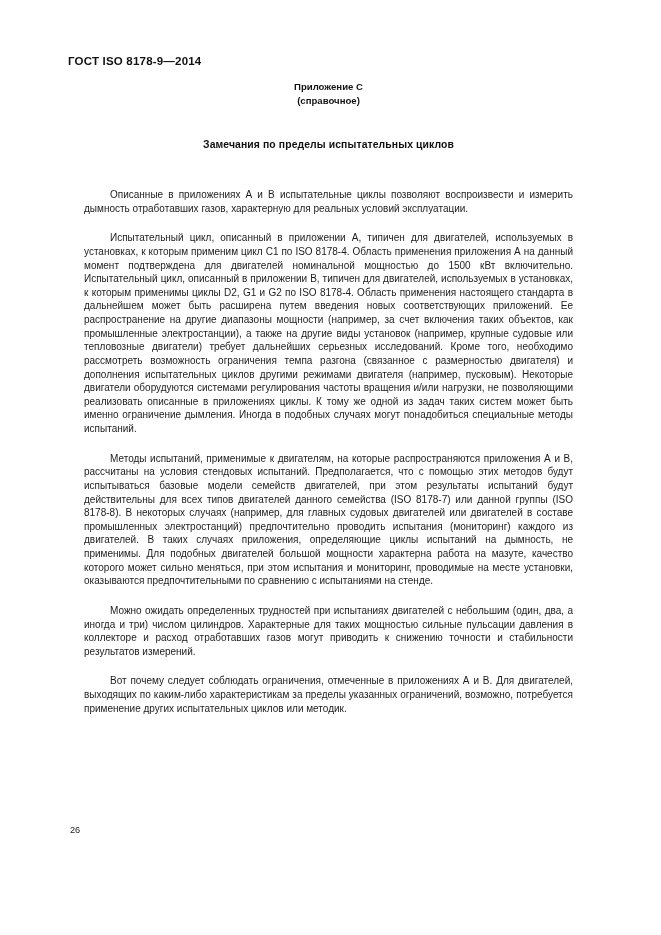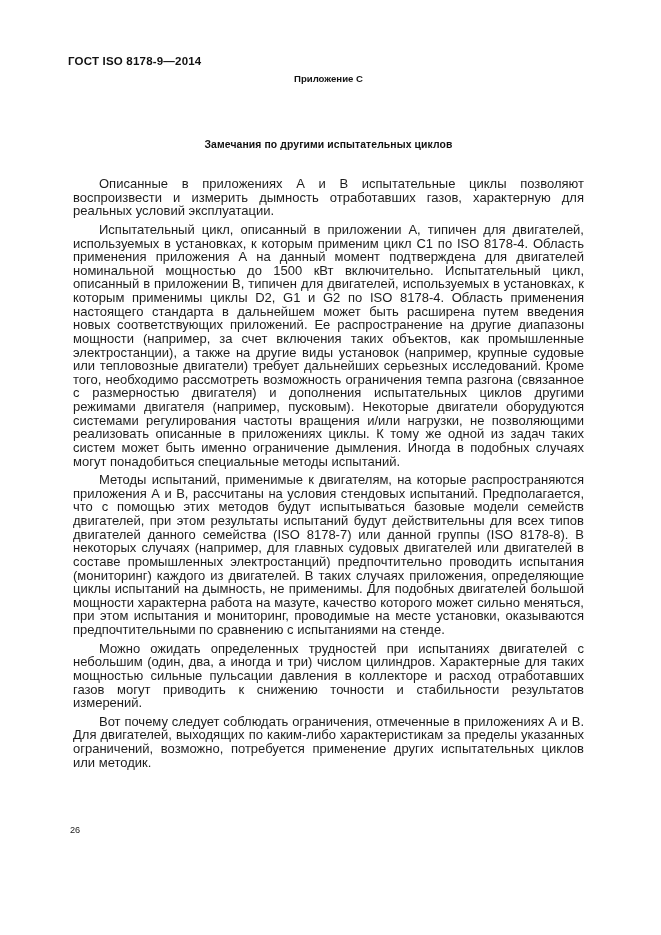--- a/index.html
+++ b/index.html
@@ -28,21 +28,21 @@
     font-size: 11.5px;
     font-weight: bold;
     letter-spacing: 0.2px;
     color: #121212;
     line-height: 14px;
     white-space: nowrap;
   }
   .annex-block {
     position: absolute;
     left: 68px;
-    top: 72px;
+    top: 80px;
     width: 521px;
     text-align: center;
   }
   .annex-title {
     font-size: 9.6px;
     font-weight: bold;
     line-height: 13.5px;
     color: #141414;
   }
   .annex-sub {
@@ -62,22 +62,22 @@
     color: #111111;
     letter-spacing: 0.1px;
   }
   .body-block {
     position: absolute;
     left: 68px;
     top: 172px;
     width: 521px;
   }
   .para {
-    margin: 5px;
-    font-size: 13px;
+    margin: 16px;
+    font-size: 10px;
     line-height: 13.62px;
     text-align: justify;
     text-justify: inter-word;
     color: #1c1c1c;
     hyphens: manual;
   }
   .para.indent {
     text-indent: 26px;
   }
   .page-number {
@@ -92,23 +92,24 @@
 <body>
 
 <div class="page">
 
   <div class="header-rule-area">
     <div class="doc-header">ГОСТ ISO 8178-9—2014</div>
   </div>
 
   <div class="annex-block">
     <div class="annex-title">Приложение С</div>
+    <div class="annex-sub">(справочное)</div>
   </div>
 
-  <div class="section-heading">Замечания по другими испытательных циклов</div>
+  <div class="section-heading">Замечания по пределы испытательных циклов</div>
 
   <div class="body-block">
     <p class="para indent">Описанные в приложениях А и В испытательные циклы позволяют воспроизвести и измерить дымность отработавших газов, характерную для реальных условий эксплуатации.</p>
     <p class="para indent">Испытательный цикл, описанный в приложении А, типичен для двигателей, используемых в установках, к которым применим цикл С1 по ISO 8178-4. Область применения приложения А на данный момент подтверждена для двигателей номинальной мощностью до 1500 кВт включительно. Испытательный цикл, описанный в приложении В, типичен для двигателей, используемых в установках, к которым применимы циклы D2, G1 и G2 по ISO 8178-4. Область применения настоящего стандарта в дальнейшем может быть расширена путем введения новых соответствующих приложений. Ее распространение на другие диапазоны мощности (например, за счет включения таких объектов, как промышленные электростанции), а также на другие виды установок (например, крупные судовые или тепловозные двигатели) требует дальнейших серьезных исследований. Кроме того, необходимо рассмотреть возможность ограничения темпа разгона (связанное с размерностью двигателя) и дополнения испытательных циклов другими режимами двигателя (например, пусковым). Некоторые двигатели оборудуются системами регулирования частоты вращения и/или нагрузки, не позволяющими реализовать описанные в приложениях циклы. К тому же одной из задач таких систем может быть именно ограничение дымления. Иногда в подобных случаях могут понадобиться специальные методы испытаний.</p>
     <p class="para indent">Методы испытаний, применимые к двигателям, на которые распространяются приложения А и В, рассчитаны на условия стендовых испытаний. Предполагается, что с помощью этих методов будут испытываться базовые модели семейств двигателей, при этом результаты испытаний будут действительны для всех типов двигателей данного семейства (ISO 8178-7) или данной группы (ISO 8178-8). В некоторых случаях (например, для главных судовых двигателей или двигателей в составе промышленных электростанций) предпочтительно проводить испытания (мониторинг) каждого из двигателей. В таких случаях приложения, определяющие циклы испытаний на дымность, не применимы. Для подобных двигателей большой мощности характерна работа на мазуте, качество которого может сильно меняться, при этом испытания и мониторинг, проводимые на месте установки, оказываются предпочтительными по сравнению с испытаниями на стенде.</p>
     <p class="para indent">Можно ожидать определенных трудностей при испытаниях двигателей с небольшим (один, два, а иногда и три) числом цилиндров. Характерные для таких мощностью сильные пульсации давления в коллекторе и расход отработавших газов могут приводить к снижению точности и стабильности результатов измерений.</p>
     <p class="para indent">Вот почему следует соблюдать ограничения, отмеченные в приложениях А и В. Для двигателей, выходящих по каким-либо характеристикам за пределы указанных ограничений, возможно, потребуется применение других испытательных циклов или методик.</p>
   </div>
 
   <div class="page-number">26</div>

